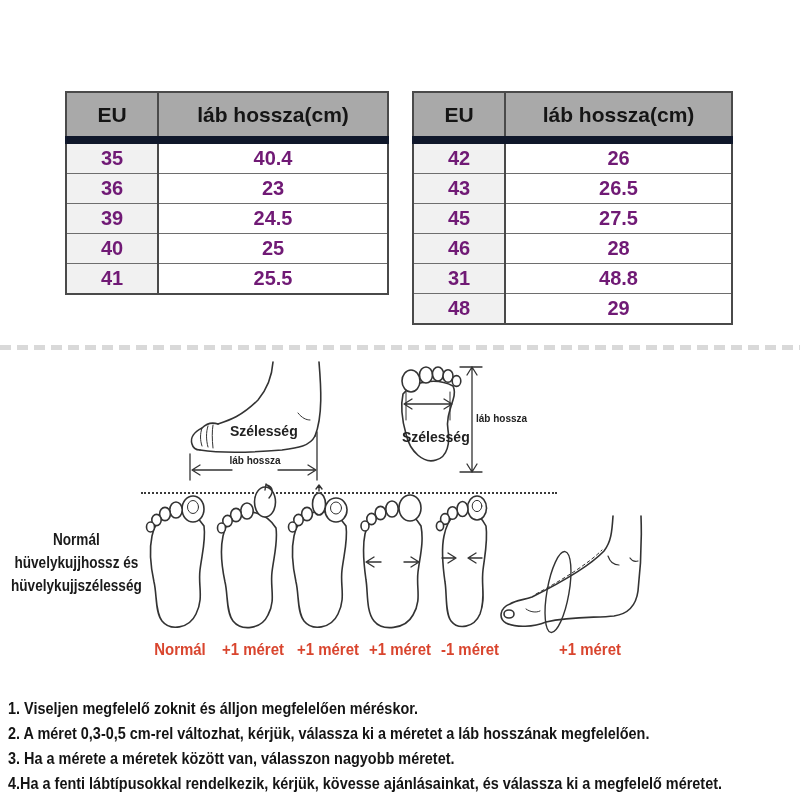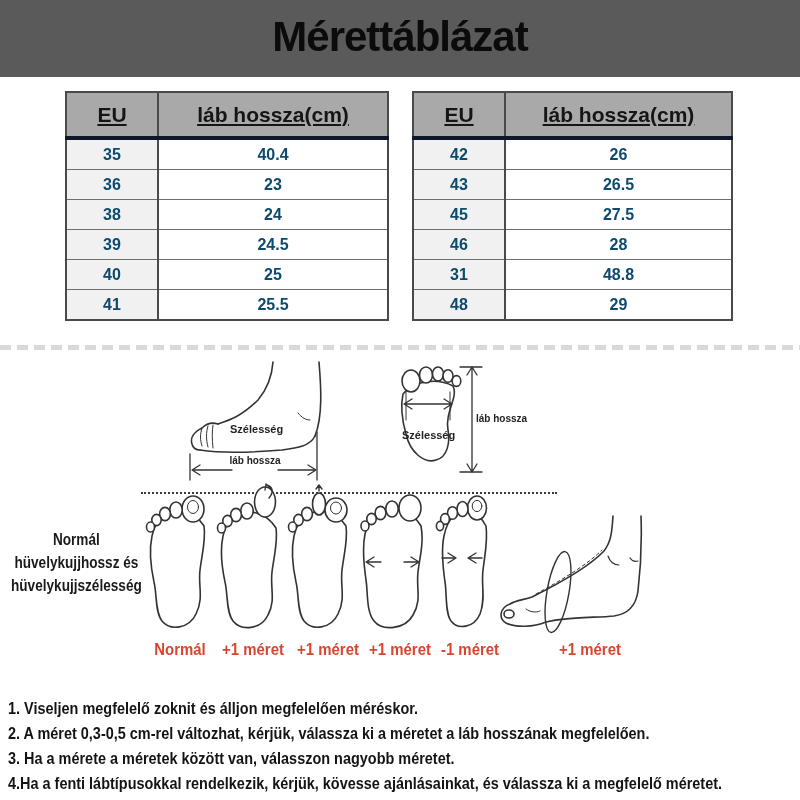--- a/index.html
+++ b/index.html
@@ -11,85 +11,78 @@
   .banner h1{margin:0;height:77px;line-height:74px;text-align:center;
              font-size:42px;font-weight:bold;color:#0b0b0b;letter-spacing:-1px;}
 
   
   table.size{position:absolute;top:91px;border-collapse:collapse;table-layout:fixed;
              border:2px solid #4a4a4a;background:#fff;}
   #tbl-left{left:65px;width:324px;}
   #tbl-right{left:412px;width:321px;}
   table.size th,table.size td{border:1px solid #6e6e6e;text-align:center;padding:0;}
   table.size th{height:43px;background:#a9a9a9;font-size:21px;font-weight:bold;color:#151515;}
-  table.size td{height:29px;font-size:16px;font-weight:bold;color:#0c4a6e;}
+  table.size td{height:29px;font-size:20px;font-weight:bold;color:#701a75;}
   table.size .eu{width:92px;}
   table.size th.eu,table.size td.eu{border-right:2px solid #4a4a4a;}
   table.size td.eu{background:#f1f1f1;}
   table.size td.val{background:#ffffff;}
-  table.size thead th{border-bottom:4px solid #0f172a;text-decoration:underline;}
+  table.size thead th{border-bottom:8px solid #0f172a;}
 
   
   .dashed-divider{position:absolute;left:0;top:345px;width:800px;height:5px;
     background:repeating-linear-gradient(90deg,#d9d9d9 0 11px,transparent 11px 17px);}
   .dotted-baseline{position:absolute;left:141px;top:492px;width:416px;height:0;
     border-top:2px dotted #3a3a3a;}
 
   
   svg{position:absolute;overflow:visible;}
   svg path,svg ellipse,svg line{vector-effect:non-scaling-stroke;}
   .lbl{position:absolute;font-weight:bold;color:#222;white-space:nowrap;}
-  .lbl-width{font-size:11px;text-align:right;}
+  .lbl-width{font-size:14px;text-align:right;}
   .lbl-length{font-size:10px;}
 
   .note{position:absolute;left:2px;top:528px;width:175px;text-align:center;
         font-size:16px;font-weight:bold;line-height:1.45;color:#1a1a1a;
         transform:scaleX(0.85);transform-origin:left top;}
 
   .foot-label{position:absolute;top:640px;font-size:17px;font-weight:bold;color:#d9452e;
               transform:translateX(-50%) scaleX(0.88);white-space:nowrap;}
 
   
   .instructions{position:absolute;left:8px;top:696px;width:960px;
                 transform:scaleX(0.85);transform-origin:left top;}
   .instructions div{font-size:17px;font-weight:bold;line-height:25px;color:#141414;
                     white-space:nowrap;}
 </style>
 </head>
 <body>
 
 <div class="page">
 
-  <div class="banner">
-    <h1>Mérettáblázat</h1>
-  </div>
 
   <table class="size" id="tbl-left">
     <colgroup>
         <col class="eu">
         <col>
       </colgroup>
     <thead>
         <tr>
           <th class="eu">EU</th>
           <th class="val">láb hossza(cm)</th>
         </tr>
       </thead>
     <tbody>
         <tr>
           <td class="eu">35</td>
           <td class="val">40.4</td>
         </tr>
         <tr>
           <td class="eu">36</td>
           <td class="val">23</td>
-        </tr>
-        <tr>
-          <td class="eu">38</td>
-          <td class="val">24</td>
         </tr>
         <tr>
           <td class="eu">39</td>
           <td class="val">24.5</td>
         </tr>
         <tr>
           <td class="eu">40</td>
           <td class="val">25</td>
         </tr>
         <tr>

